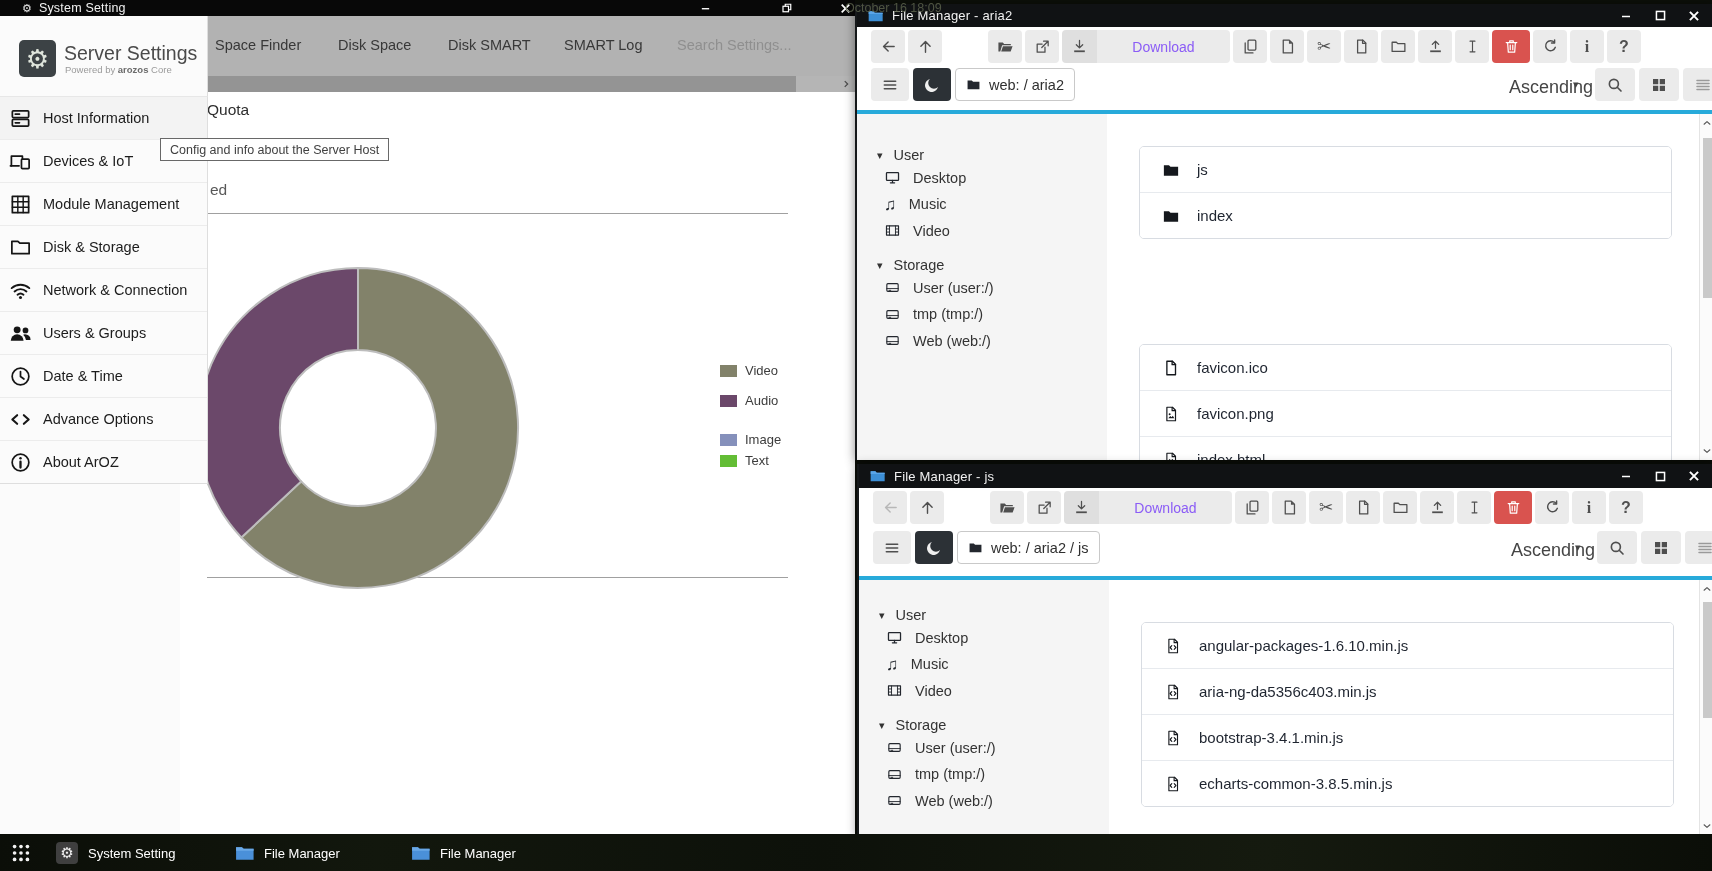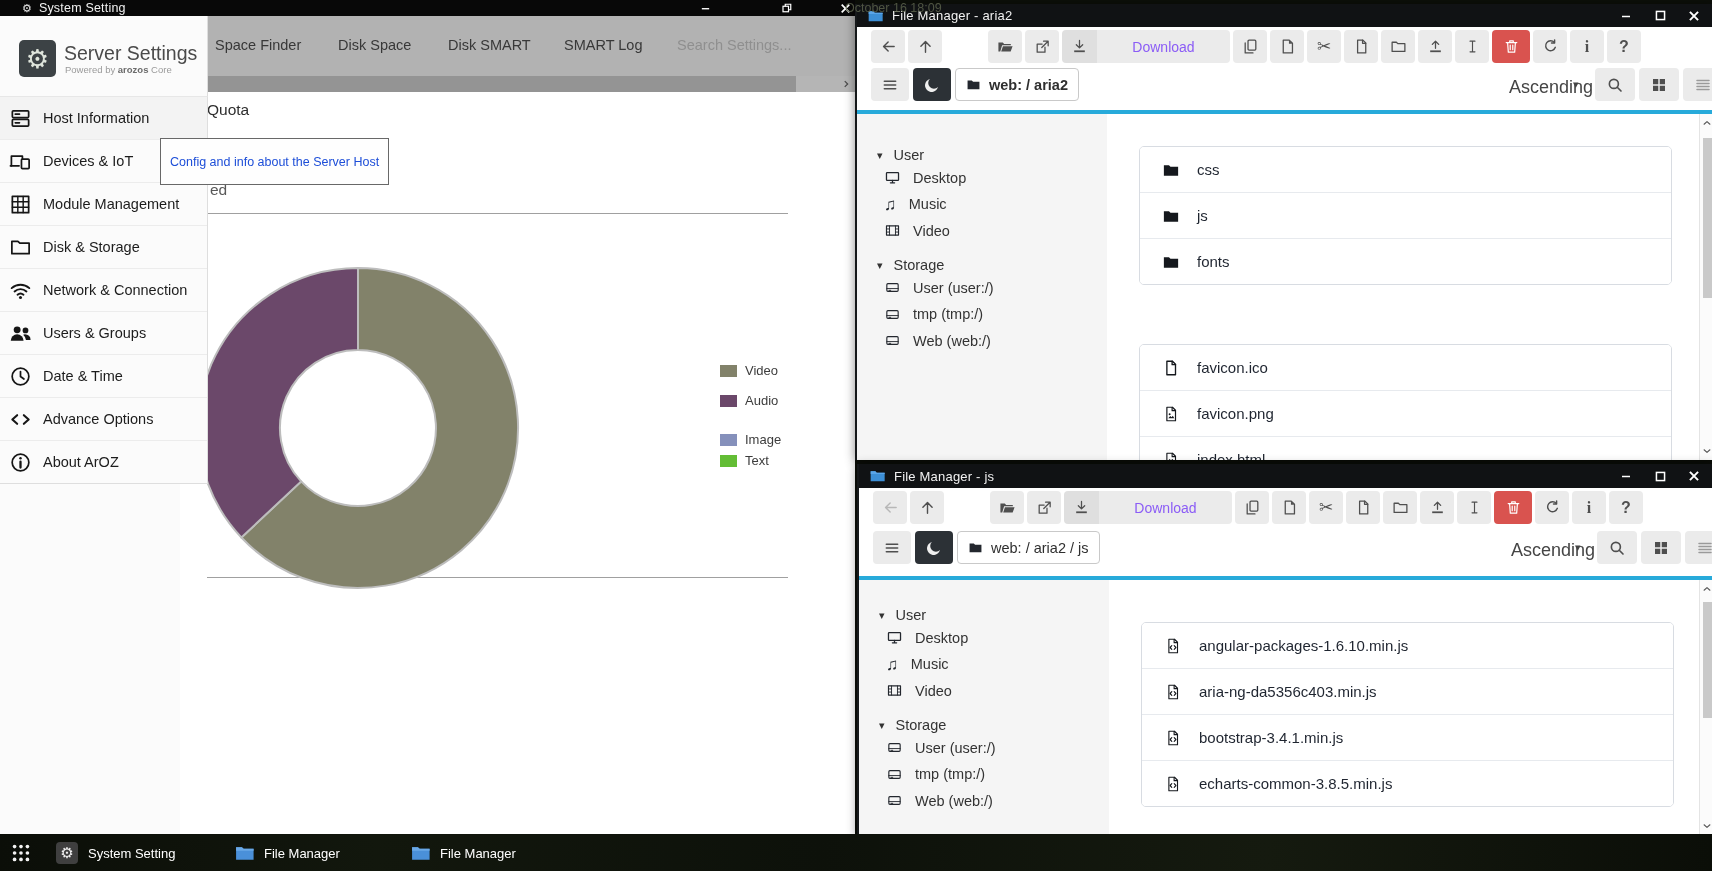--- a/index.html
+++ b/index.html
@@ -38,22 +38,22 @@
   #ss-menu{position:absolute;left:0;top:96px;width:207px;background:#fbfbfb;z-index:6;
            border-right:1px solid #dedede;border-top:1px solid #e7e7e7;border-bottom:1px solid #dedede;}
   .ss-menu-item{height:42px;display:flex;align-items:center;border-bottom:1px solid #ececec;
                 padding-left:9px;gap:11px;background:#fbfbfb;}
   .ss-menu-item:last-child{border-bottom:none;}
   .ss-menu-item.active{background:#f3f3f3;}
   .ss-menu-item .ic{color:#161616;}
   .ss-menu-item .ic svg{width:23px;height:23px;}
   .ss-menu-label{font-size:14.5px;color:#1c1c1c;}
   #ss-tooltip{position:absolute;left:160px;top:138px;height:21px;background:#fefefe;
-              border:1px solid #686868;color:#1d4ed8;font-size:12.5px;display:flex;align-items:center;
-              padding:12px 9px;z-index:9;white-space:nowrap;}
+              border:1px solid #686868;color:#404040;font-size:12.5px;display:flex;align-items:center;
+              padding:0 9px;z-index:9;white-space:nowrap;}
   #ss-quota{position:absolute;font-size:15.5px;color:#2e2e2e;}
   #ss-used{position:absolute;font-size:15.5px;color:#585858;}
   .legend-row{position:absolute;display:flex;align-items:center;gap:8px;}
   .legend-swatch{width:17px;height:12px;}
   .legend-label{font-size:13px;color:#3c3c3c;}
   
   .fm-toolbar{position:absolute;left:0;right:0;display:flex;align-items:center;padding-left:14px;gap:3px;}
   .tbtn{width:34px;height:33px;background:#ebebeb;border-radius:4px;flex:0 0 auto;
         display:flex;align-items:center;justify-content:center;color:#4f4f4f;}
   .tbtn svg{width:17px;height:17px;}
@@ -436,21 +436,21 @@
           </svg>
         </span>
       </div>
       <div class="r2btn pressed" style="left:56px;">
         <span class="ic ">
           <svg viewBox="0 0 24 24" fill="none" stroke="currentColor" stroke-width="1.8" stroke-linecap="round" stroke-linejoin="round">
             <path stroke="none" fill="currentColor" d="M20 14.8A8.8 8.8 0 1 1 9.2 4a7.2 7.2 0 0 0 10.8 10.8z"></path>
           </svg>
         </span>
       </div>
-      <div class="breadcrumb" style="left:98px;font-weight:bold;">
+      <div class="breadcrumb" style="left:98px;">
         <span class="ic ">
           <svg viewBox="0 0 24 24" fill="none" stroke="currentColor" stroke-width="1.8" stroke-linecap="round" stroke-linejoin="round">
             <path fill="currentColor" stroke="none" d="M2.5 5.5h6.8l2 2H21.5v12H2.5z"></path>
           </svg>
         </span>
         <span>web: / aria2</span>
       </div>
       <span class="sort-label" style="left:652px;top:9px;">Ascending</span>
       <span class="sort-caret" style="left:716px;top:10px;">▾</span>
       <div class="r2btn" style="left:738px;width:40px;">
@@ -543,37 +543,29 @@
         <span>Web (web:/)</span>
       </div>
     </div>
     <div class="fcard" style="left:282px;width:531px;top:142px;">
       <div class="frow">
                  <span class="ic ">
           <svg viewBox="0 0 24 24" fill="none" stroke="currentColor" stroke-width="1.8" stroke-linecap="round" stroke-linejoin="round">
             <path fill="currentColor" stroke="none" d="M2.5 5.5h6.8l2 2H21.5v12H2.5z"></path>
           </svg>
         </span>
-        <span>css</span>
+        <span>js</span>
       </div>
       <div class="frow">
                  <span class="ic ">
           <svg viewBox="0 0 24 24" fill="none" stroke="currentColor" stroke-width="1.8" stroke-linecap="round" stroke-linejoin="round">
             <path fill="currentColor" stroke="none" d="M2.5 5.5h6.8l2 2H21.5v12H2.5z"></path>
           </svg>
         </span>
-        <span>js</span>
-      </div>
-      <div class="frow">
-                 <span class="ic ">
-          <svg viewBox="0 0 24 24" fill="none" stroke="currentColor" stroke-width="1.8" stroke-linecap="round" stroke-linejoin="round">
-            <path fill="currentColor" stroke="none" d="M2.5 5.5h6.8l2 2H21.5v12H2.5z"></path>
-          </svg>
-        </span>
-        <span>fonts</span>
+        <span>index</span>
       </div>
     </div>
     <div class="fcard" style="left:282px;width:531px;top:340px;">
       <div class="frow">
                  <span class="ic ">
           <svg viewBox="0 0 24 24" fill="none" stroke="currentColor" stroke-width="1.8" stroke-linecap="round" stroke-linejoin="round">
             <path d="M6.5 3H14l4 4v14H6.5z"></path>
             <path d="M13.5 3v4.5H18"></path>
           </svg>
         </span>

